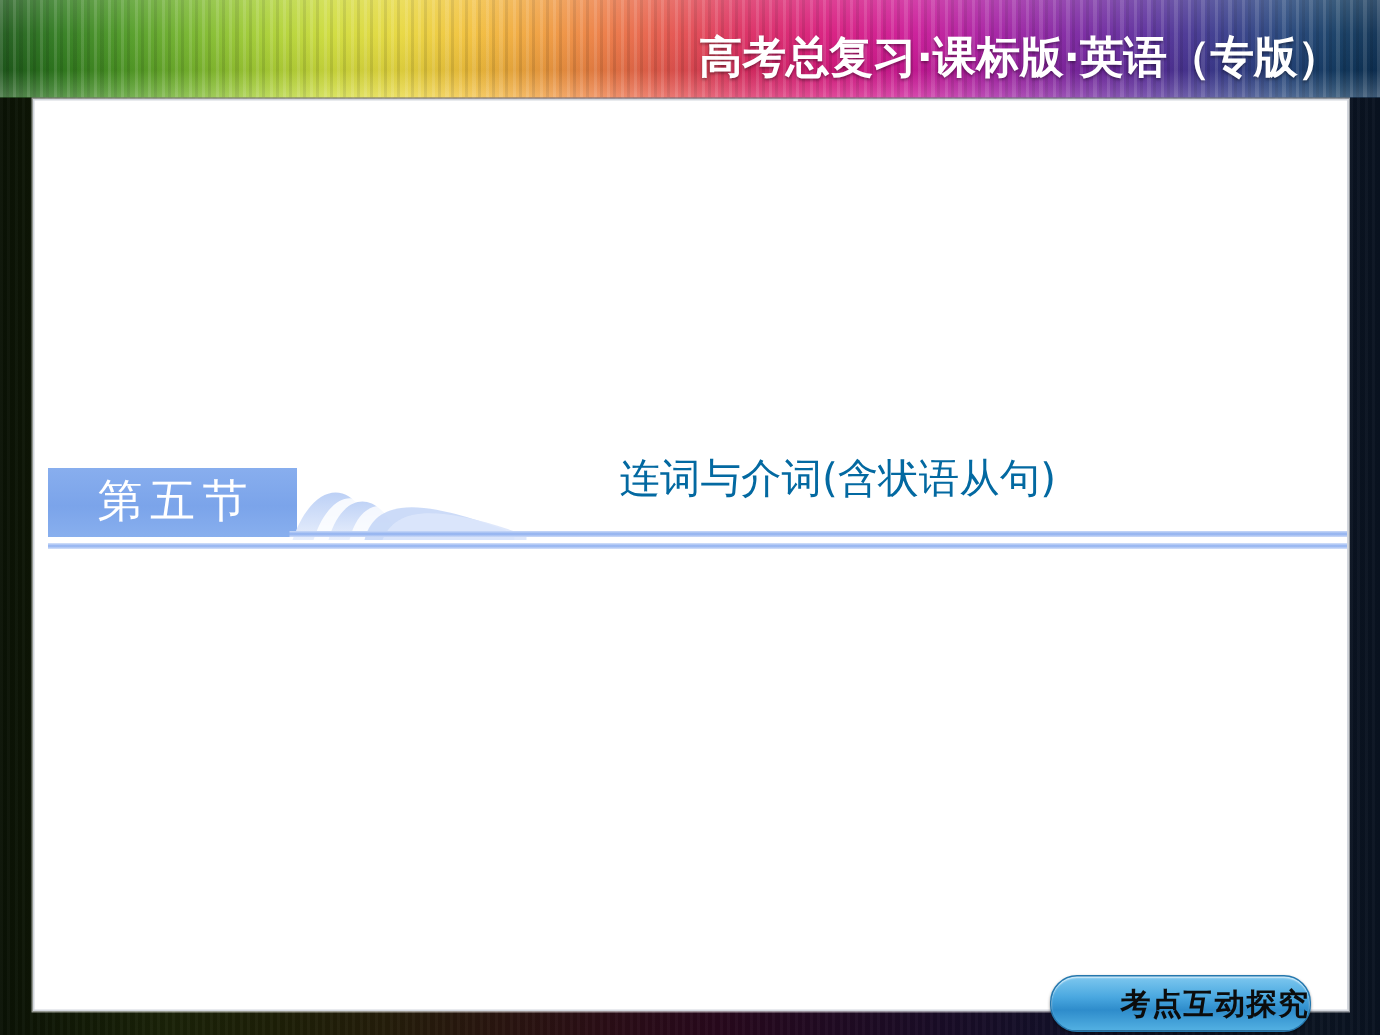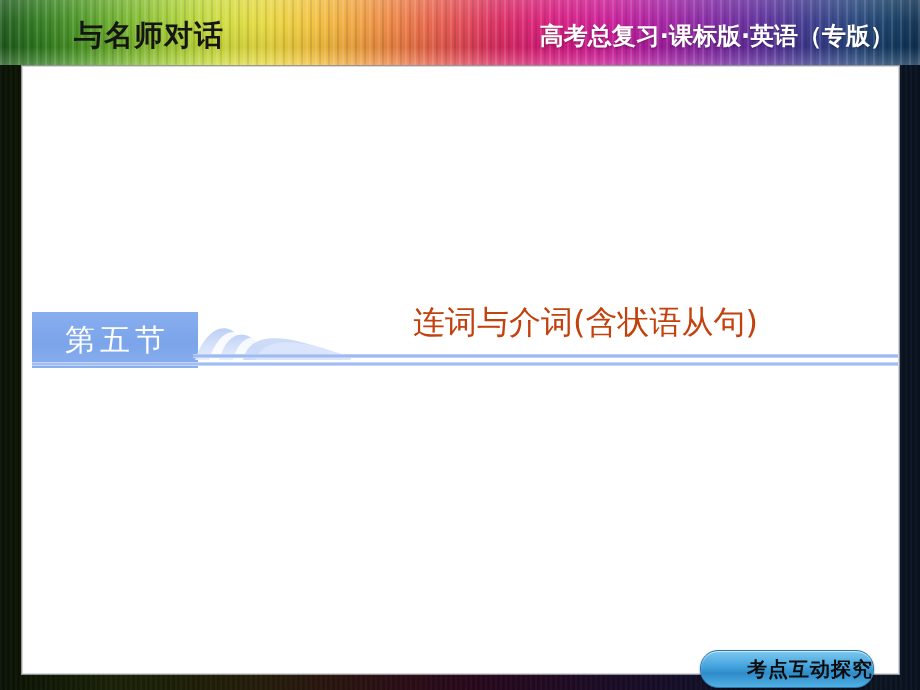--- a/index.html
+++ b/index.html
@@ -119,21 +119,21 @@
     color: #151515;
     letter-spacing: 1px;
     line-height: 1;
     white-space: nowrap;
     z-index: 5;
   }
   .course-title {
     position: absolute;
     right: 26px;
     top: 24px;
-    font-size: 24px;
+    font-size: 29px;
     font-weight: 700;
     color: #ffffff;
     letter-spacing: 0px;
     line-height: 1;
     white-space: nowrap;
     text-shadow: 0 1px 2px rgba(0,0,0,.35);
     z-index: 5;
   }
 
   
@@ -156,21 +156,21 @@
     top: 245px;
     width: 875px;
     height: 110px;
   }
 
   .section-chip {
     position: absolute;
     left: 9px;
     top: 0px;
     width: 166px;
-    height: 56px;
+    height: 46px;
     background: linear-gradient(to bottom, #88aeee 0%, #7ba4ea 55%, #88afee 100%);
     display: flex;
     align-items: center;
     justify-content: center;
   }
   .section-chip-label {
     font-size: 30px;
     font-weight: 400;
     color: #ffffff;
     letter-spacing: 5px;
@@ -202,23 +202,23 @@
     top: 50px;
     width: 866px;
     height: 4px;
     background: linear-gradient(to bottom, #d6e2fa 0%, #90b1f0 50%, #d6e2fa 100%);
   }
 
   .section-title {
     position: absolute;
     left: 390px;
     top: -6px;
-    font-size: 32px;
+    font-size: 27px;
     font-weight: 400;
-    color: #c2410c;
+    color: #0369a1;
     line-height: 1;
     white-space: nowrap;
     letter-spacing: 0px;
   }
 
   
   .action-pill {
     position: absolute;
     left: 700px;
     top: 650px;
@@ -252,21 +252,20 @@
 <body>
 
 <div id="slide">
 
   <div class="backdrop"></div>
 
   <div class="header-band">
     <div class="streaks"></div>
     <div class="sheen"></div>
   </div>
-  <div class="brand-title">与名师对话</div>
   <div class="course-title">高考总复习·课标版·英语（专版）</div>
 
   <div class="content-card">
 
     <div class="section-heading">
 
       <div class="section-chip">
         <span class="section-chip-label">第五节</span>
       </div>
 

